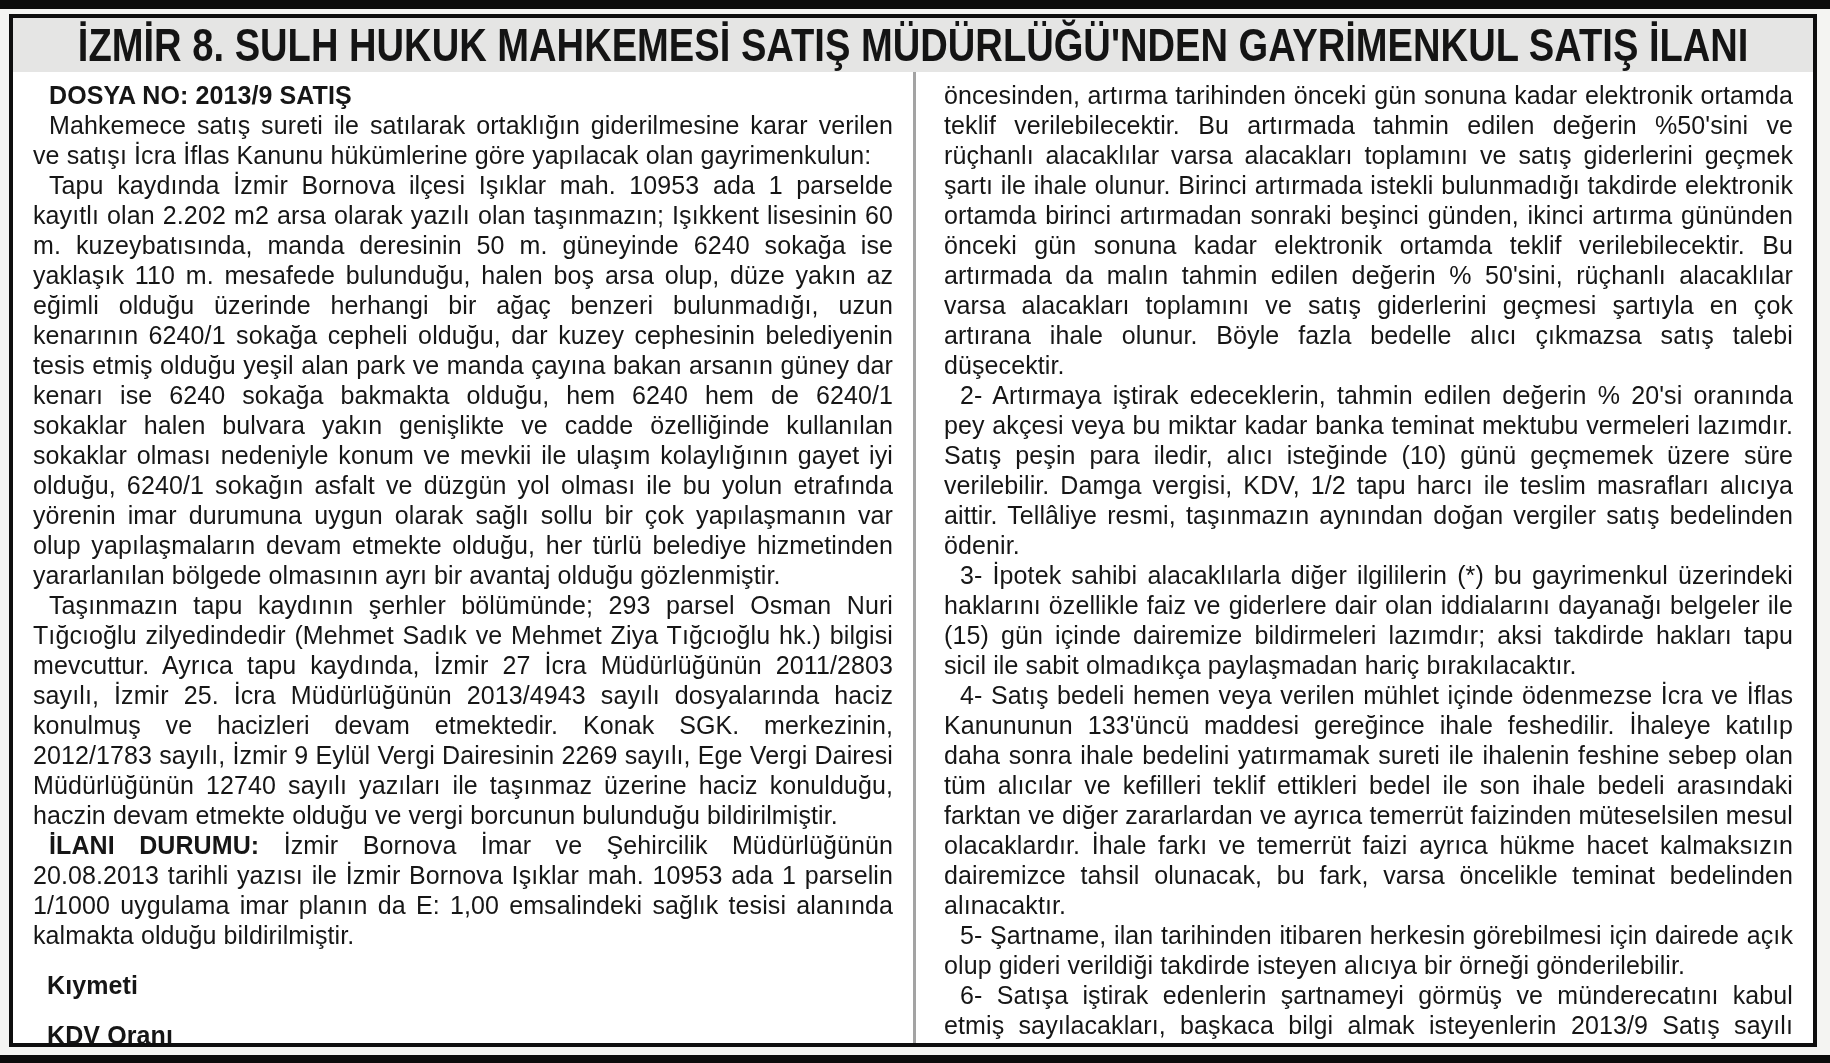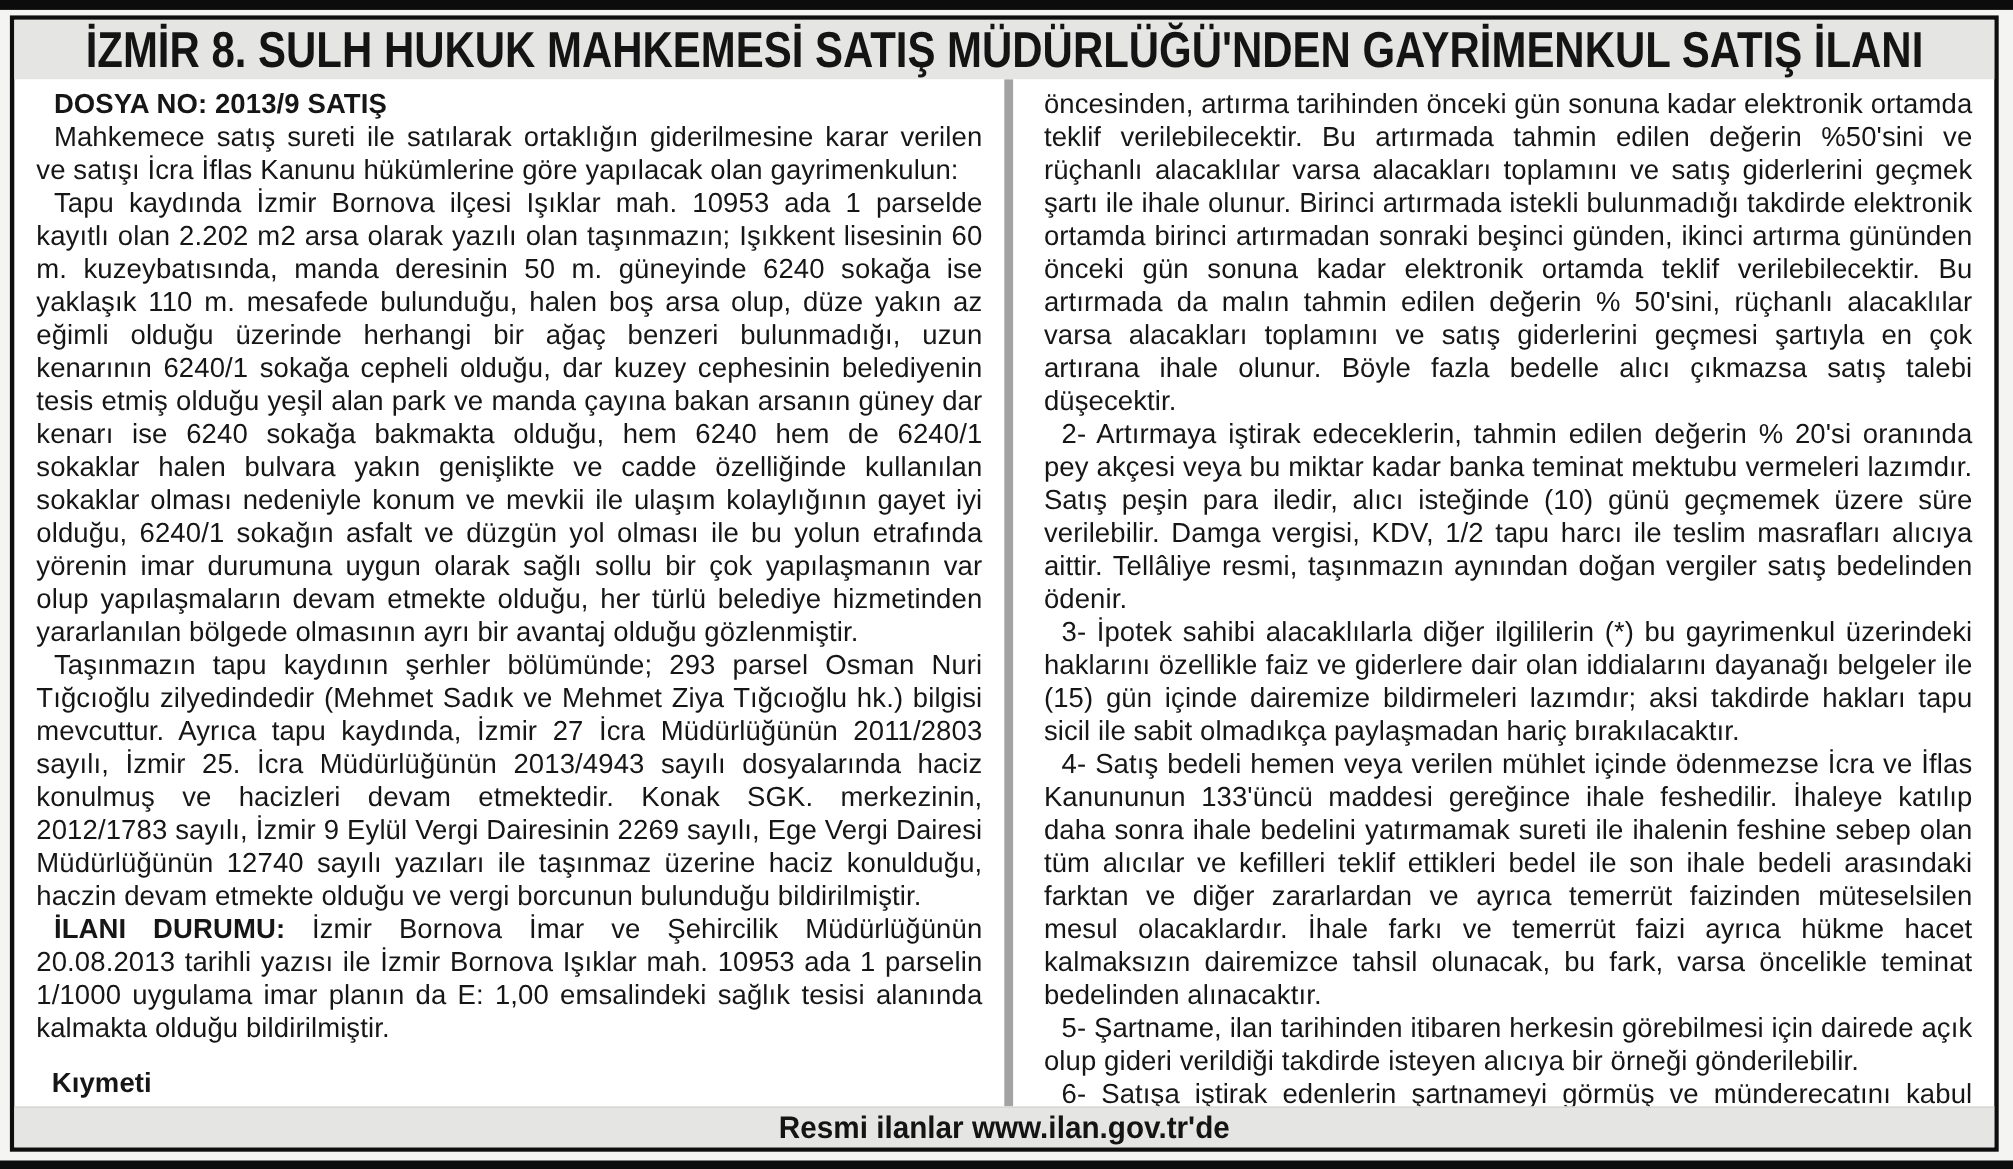--- a/index.html
+++ b/index.html
@@ -48,21 +48,21 @@
   }
   .col {
     width: 50%;
     box-sizing: border-box;
     padding: 8px 20px 0 20px;
     text-align: justify;
     font-size: 25px;
     line-height: 30px;
     letter-spacing: 0.1px;
   }
-  .col-right { border-left: 8px solid #a3a3a3; padding-left: 28px; }
+  .col-right { border-left: 3px solid #a3a3a3; padding-left: 28px; }
   .col p { margin: 0; text-indent: 16px; }
   .col p.no-indent { text-indent: 0; }
   .dosya { font-weight: bold; text-indent: 14px; text-align: left; }
   .lead-bold { font-weight: bold; }
   .details-row { display: flex; padding-left: 14px; }
   .details-label { font-weight: bold; width: 248px; flex: 0 0 248px; margin-top: 20px; }
   .details-value { flex: 1 1 auto; }
   .footer-band {
     flex: 0 0 36px; height: 36px;
     background: #e5e5e4;
@@ -110,19 +110,16 @@
       <p>2- Artırmaya iştirak edeceklerin, tahmin edilen değerin % 20'si oranında pey akçesi veya bu miktar kadar banka teminat mektubu vermeleri lazımdır. Satış peşin para iledir, alıcı isteğinde (10) günü geçmemek üzere süre verilebilir. Damga vergisi, KDV, 1/2 tapu harcı ile teslim masrafları alıcıya aittir. Tellâliye resmi, taşınmazın aynından doğan vergiler satış bedelinden ödenir.</p>
       <p>3- İpotek sahibi alacaklılarla diğer ilgililerin (*) bu gayrimenkul üzerindeki haklarını özellikle faiz ve giderlere dair olan iddialarını dayanağı belgeler ile (15) gün içinde dairemize bildirmeleri lazımdır; aksi takdirde hakları tapu sicil ile sabit olmadıkça paylaşmadan hariç bırakılacaktır.</p>
       <p>4- Satış bedeli hemen veya verilen mühlet içinde ödenmezse İcra ve İflas Kanununun 133'üncü maddesi gereğince ihale feshedilir. İhaleye katılıp daha sonra ihale bedelini yatırmamak sureti ile ihalenin feshine sebep olan tüm alıcılar ve kefilleri teklif ettikleri bedel ile son ihale bedeli arasındaki farktan ve diğer zararlardan ve ayrıca temerrüt faizinden müteselsilen mesul olacaklardır. İhale farkı ve temerrüt faizi ayrıca hükme hacet kalmaksızın dairemizce tahsil olunacak, bu fark, varsa öncelikle teminat bedelinden alınacaktır.</p>
       <p>5- Şartname, ilan tarihinden itibaren herkesin görebilmesi için dairede açık olup gideri verildiği takdirde isteyen alıcıya bir örneği gönderilebilir.</p>
       <p>6- Satışa iştirak edenlerin şartnameyi görmüş ve münderecatını kabul etmiş sayılacakları, başkaca bilgi almak isteyenlerin 2013/9 Satış sayılı dosya numarasıyla müdürlüğümüze başvurmaları ilan olunur.</p>
 
     </div>
 
   </div>
 
-  <div class="footer-band">
-    <span class="footer-text">Resmi ilanlar www.ilan.gov.tr'de</span>
-  </div>
 
 </div>
 
 <div class="page-bar bottom"></div>
 
 </body></html>

